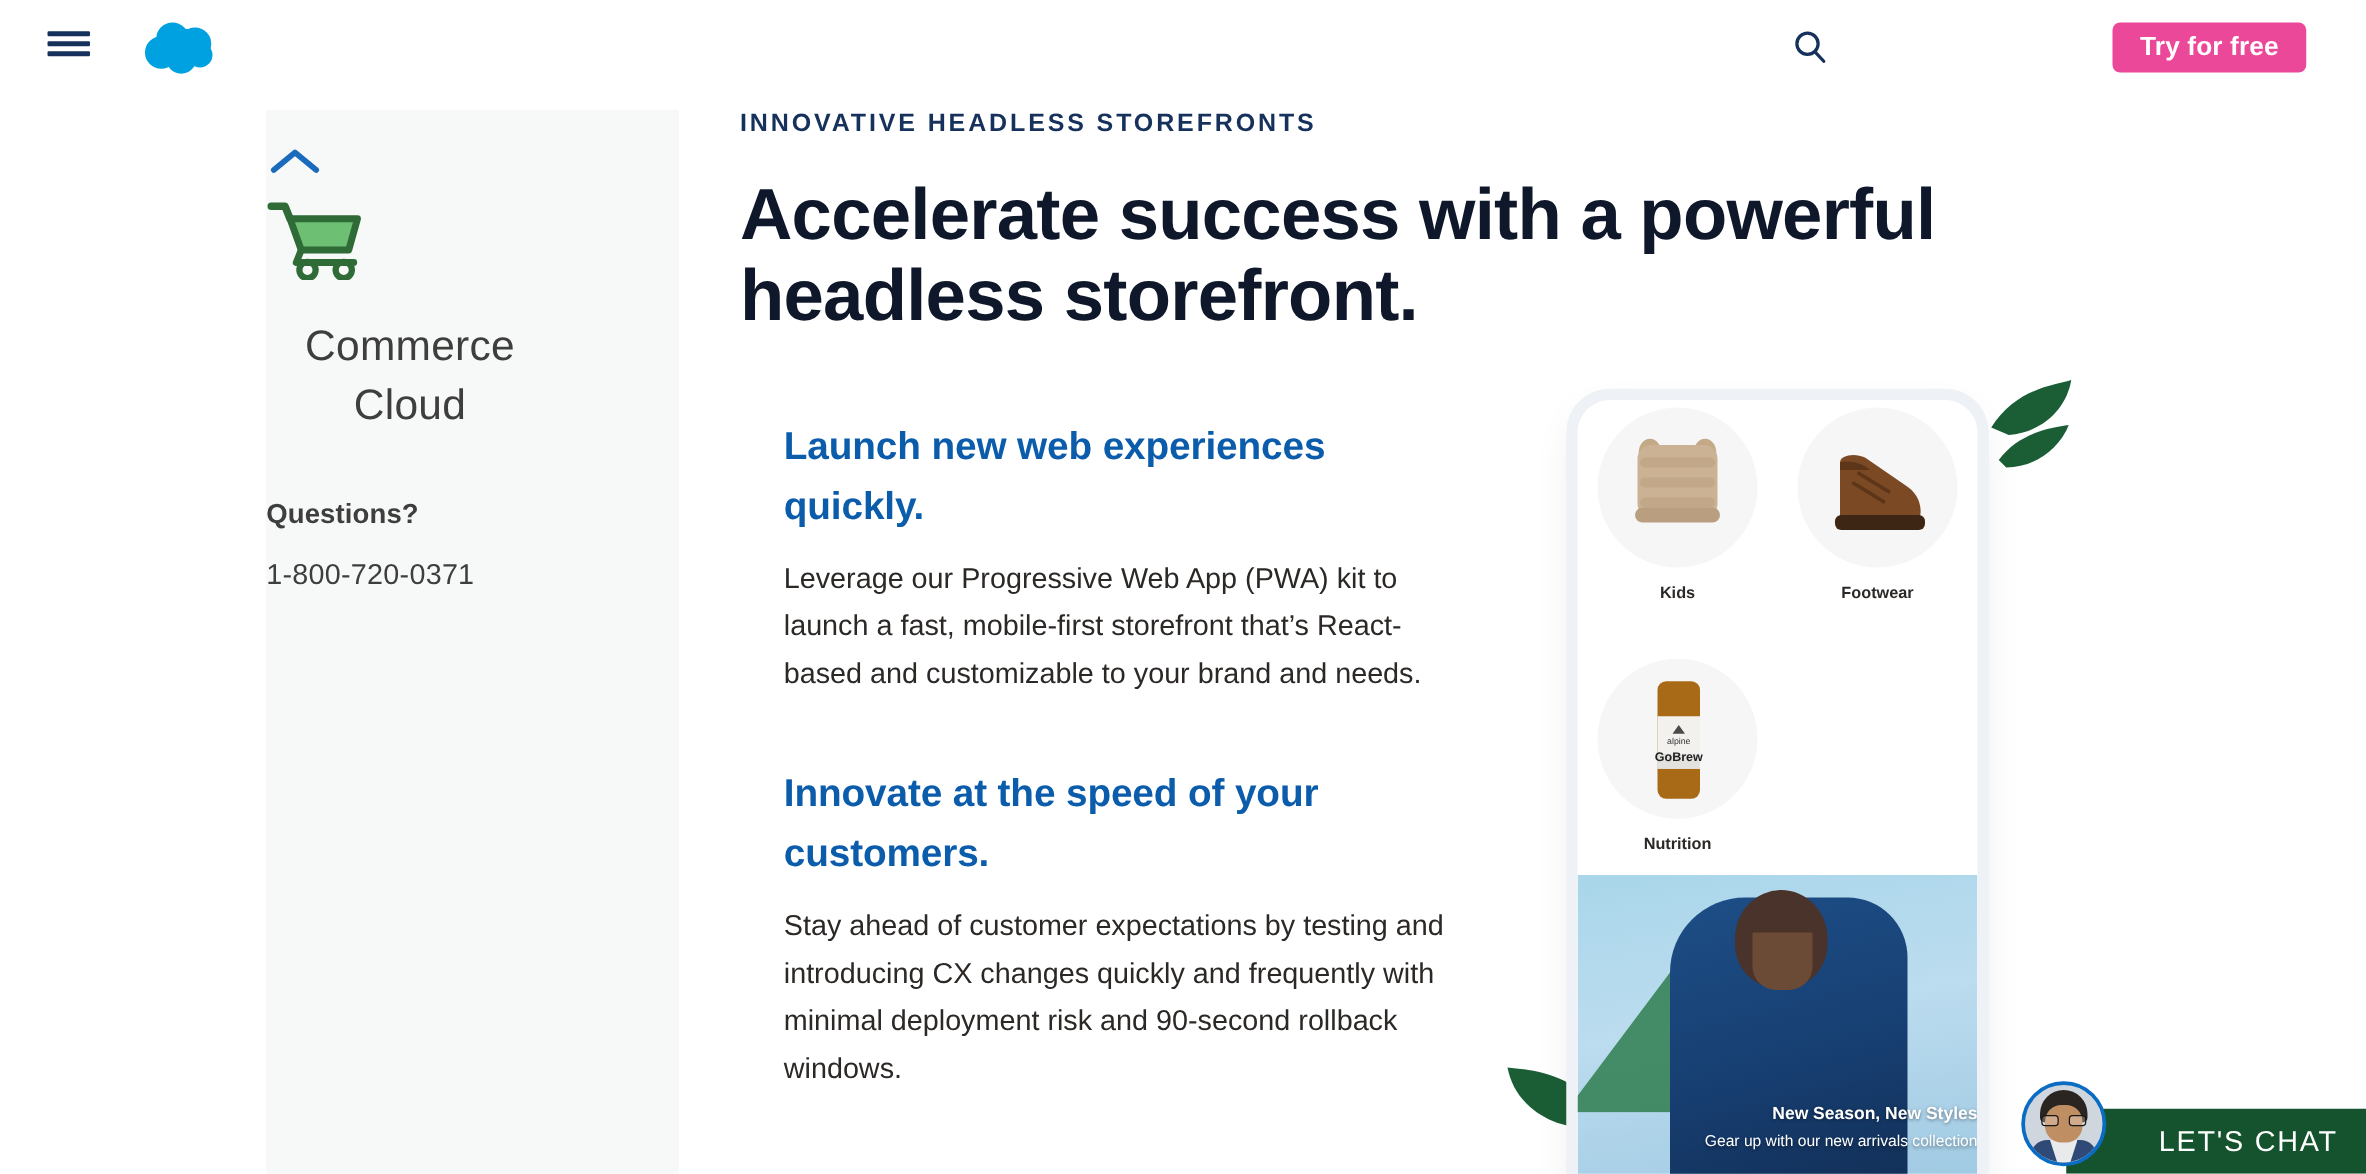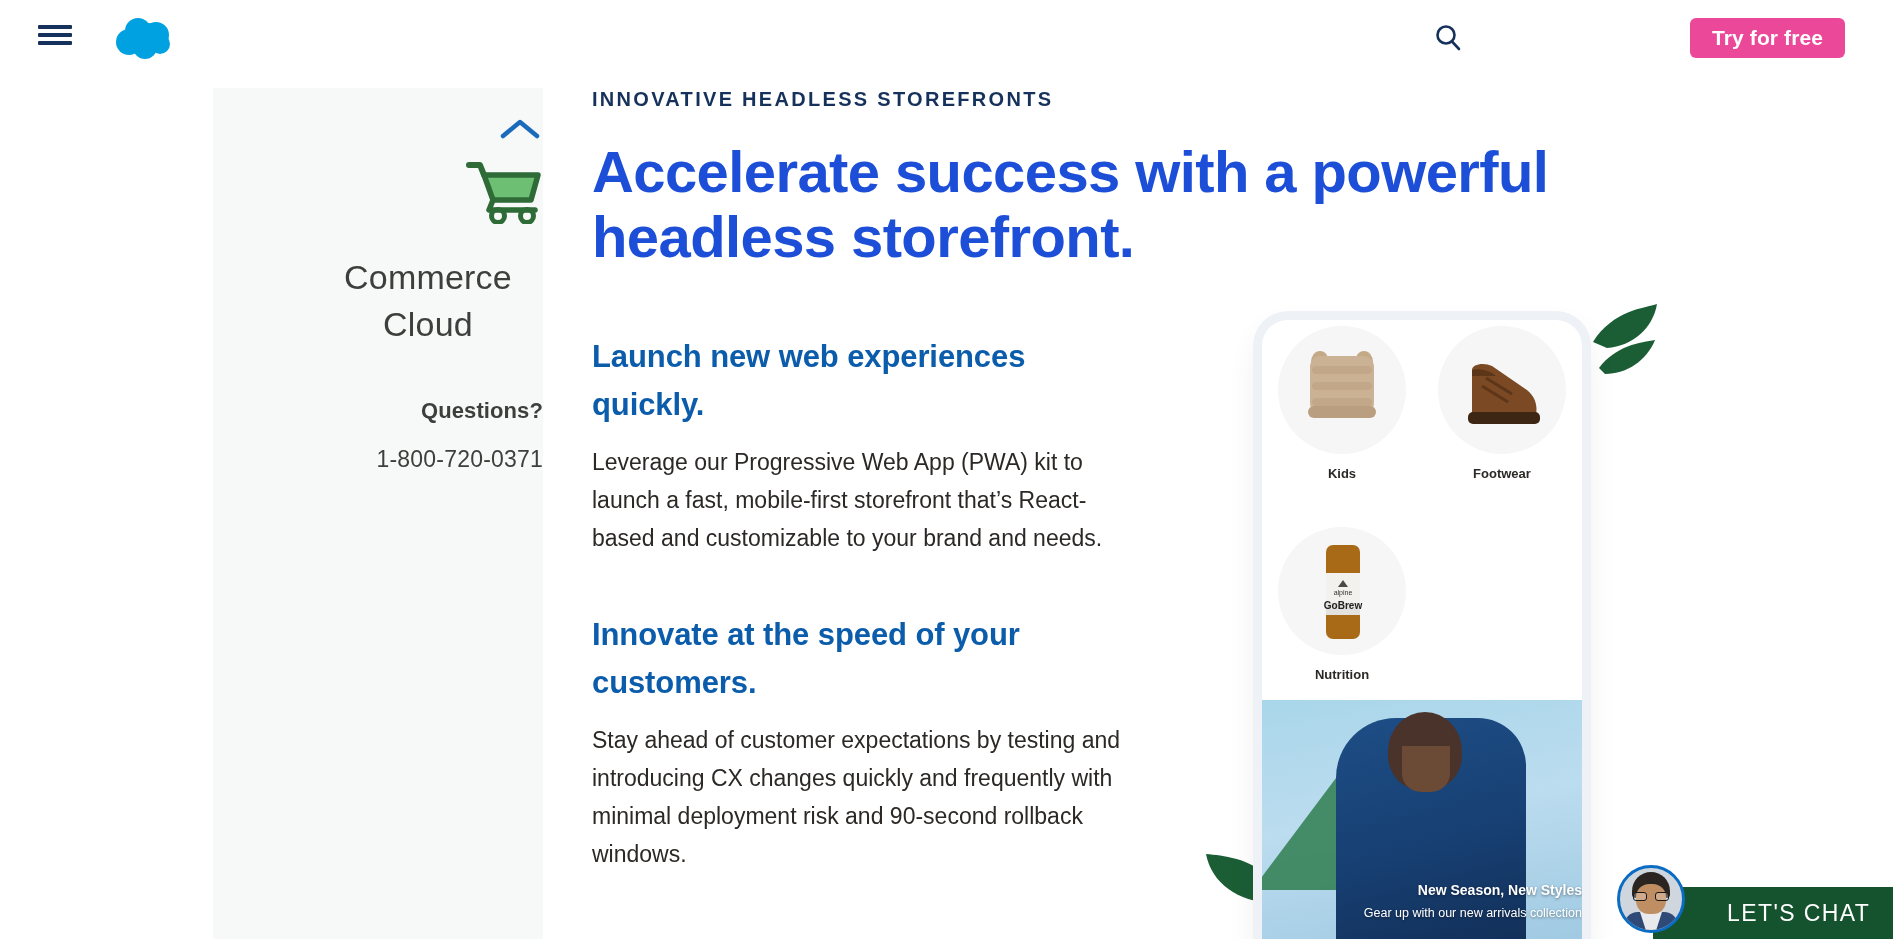--- a/index.html
+++ b/index.html
@@ -39,21 +39,21 @@
     font-family:"Liberation Sans", sans-serif;
     cursor:pointer; letter-spacing:0.1px;
     display:flex; align-items:center; justify-content:center;
   }
 
   
   .sidebar {
     position:absolute; left:213px; top:88px;
     width:330px; height:851px;
     background:#f7f8f8;
-    display:flex; flex-direction:column; align-items:flex-end;
+    display:flex; flex-direction:column; align-items:flex-start;
     padding-top:28px;
   }
   .chev-up { width:46px; height:26px; cursor:pointer; margin-bottom:16px; }
   .cart-icon { width:78px; height:66px; margin-bottom:30px; }
   .cloud-name {
     font-size:34px; line-height:47px; color:#3e3e3c; font-weight:300;
     text-align:center; letter-spacing:0.2px; width:230px;
   }
   .questions {
     margin-top:50px; font-size:22px; font-weight:700; color:#3e3e3c;
@@ -64,24 +64,24 @@
     letter-spacing:0.2px;
   }
 
   
   .main { position:absolute; left:592px; top:88px; width:640px; }
   .eyebrow {
     font-size:20px; font-weight:700; letter-spacing:2.3px;
     color:#16325c; text-transform:uppercase; margin-bottom:28px;
   }
   .h1 {
-    font-size:58px; line-height:65px; font-weight:700; color:#1d4ed8;
+    font-size:58px; line-height:65px; font-weight:700; color:#0f172a;
     letter-spacing:-0.6px; margin-bottom:64px; width:1000px;
   }
-  .sec { margin-bottom:54px; width:535px; }
+  .sec { margin-bottom:54px; width:535px;margin-left:35px; }
   .sec h2 {
     font-size:31px; line-height:48px; font-weight:700; color:#0b5cab;
     letter-spacing:-0.1px; margin-bottom:14px;
   }
   .sec p {
     font-size:23px; line-height:38px; color:#2b2826; font-weight:400;
   }
 
   
   .mock-wrap { position:absolute; left:1240px; top:310px; width:420px; height:640px; }

